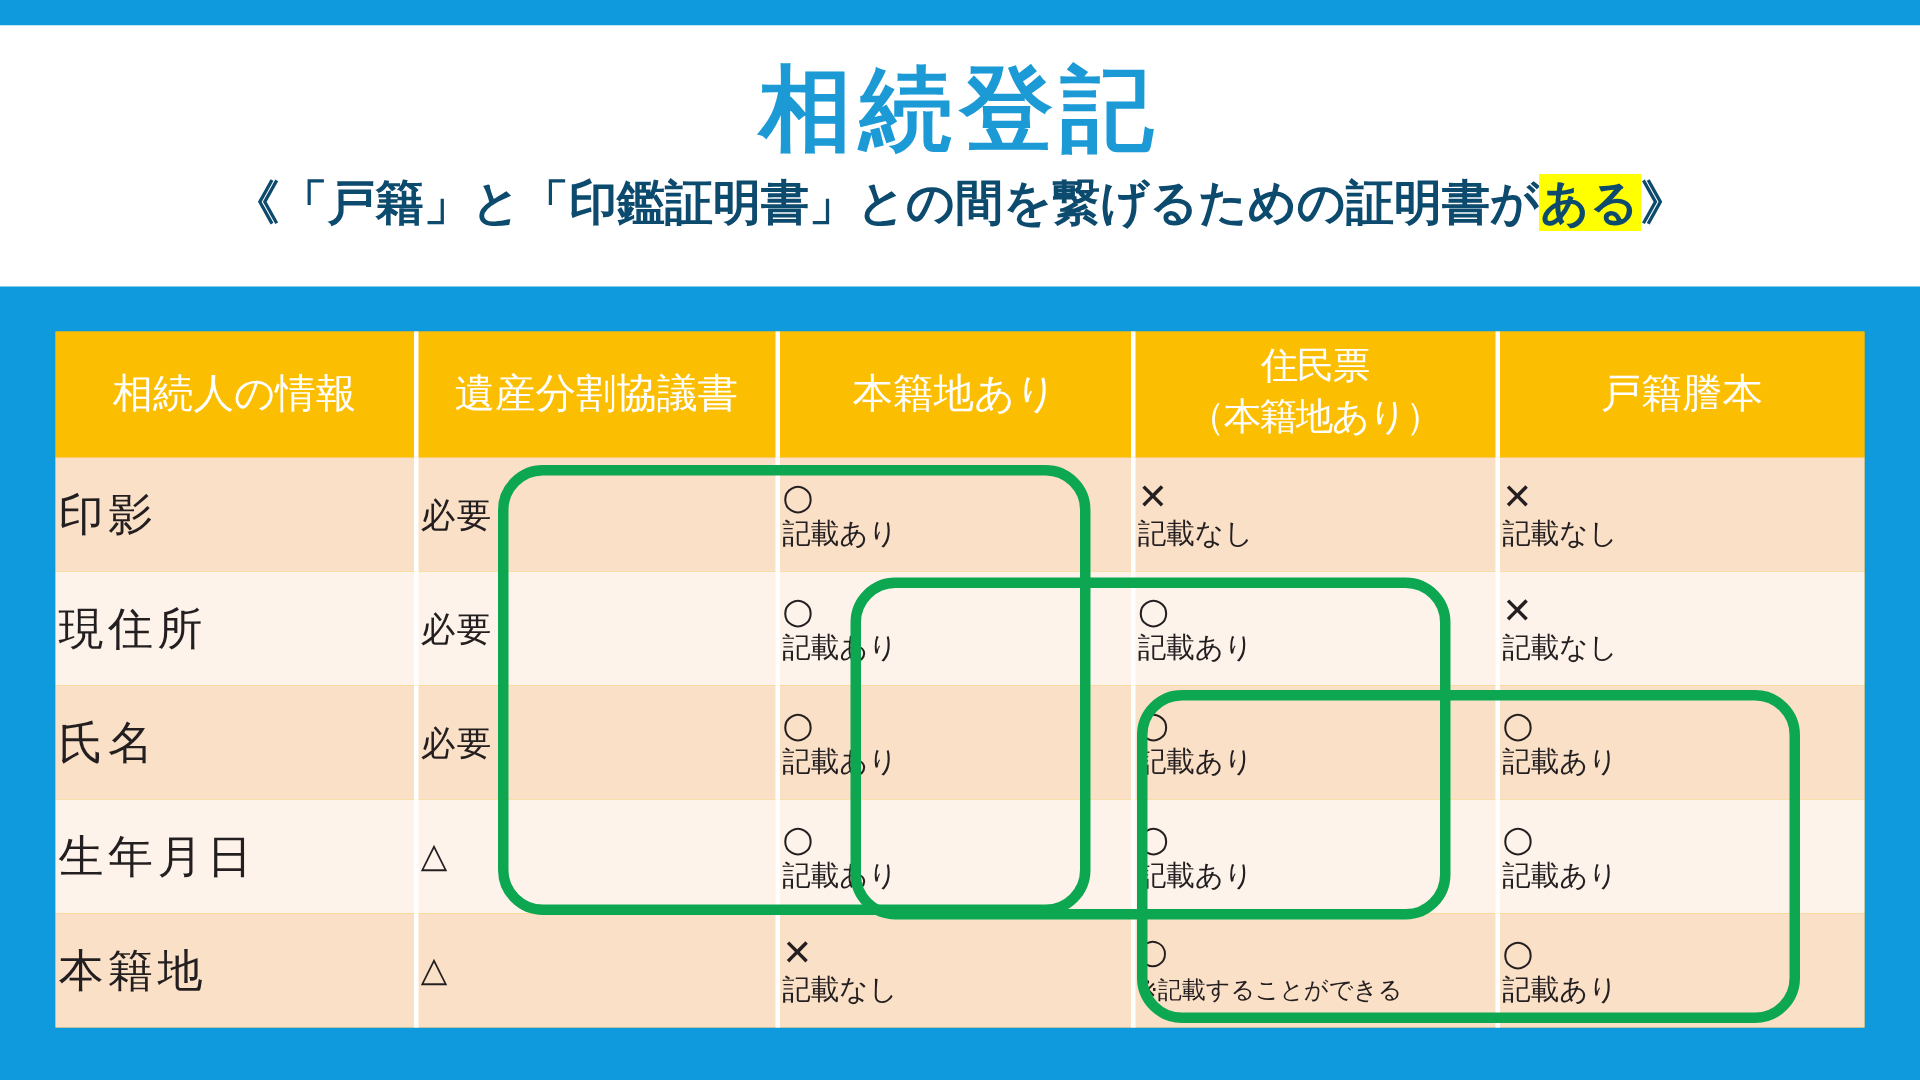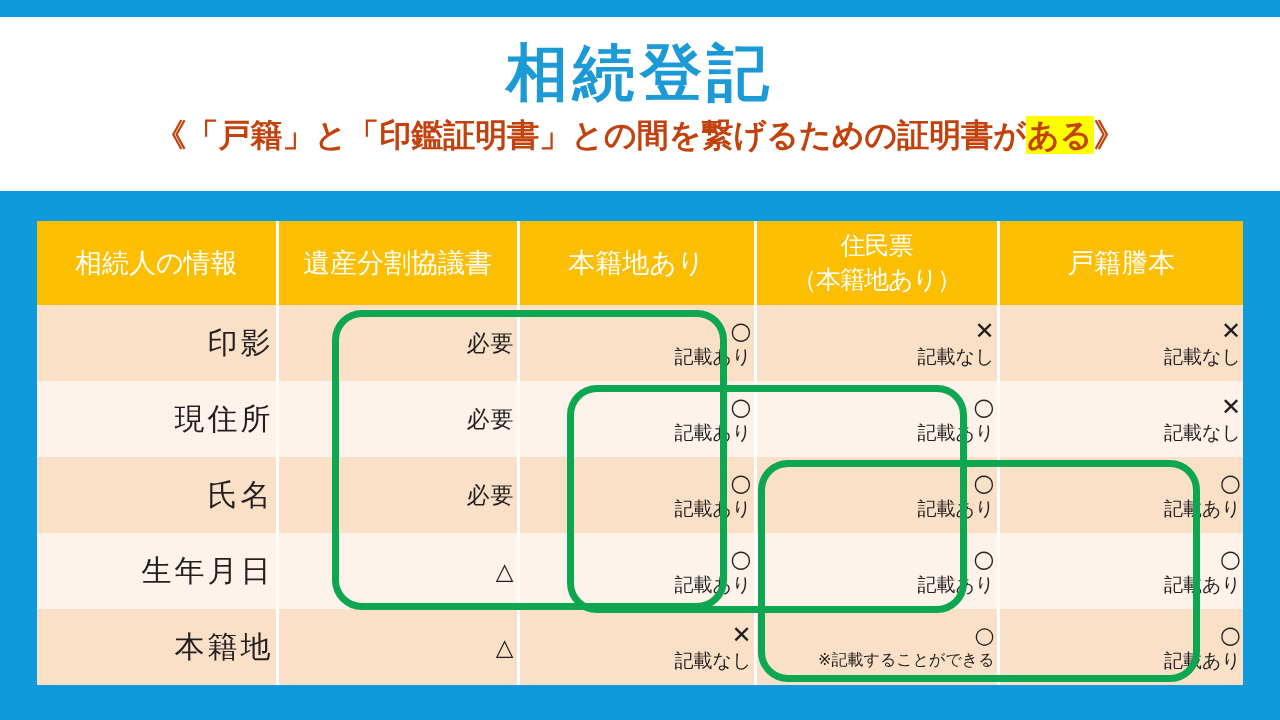--- a/index.html
+++ b/index.html
@@ -50,21 +50,21 @@
     color: #1b9ad6;
     letter-spacing: 5px;
     font-family: "DejaVu Sans", "Liberation Sans", sans-serif;
   }
   .subtitle {
     margin: 0;
     padding-top: 6px;
     font-size: 32px;
     line-height: 40px;
     font-weight: bold;
-    color: #c2410c;
+    color: #0c4a6e;
     letter-spacing: 0px;
     white-space: nowrap;
     font-family: "DejaVu Sans", "Liberation Sans", sans-serif;
   }
   .subtitle .hl {
     background: #ffff00;
     padding: 0 1px;
   }
 
   
@@ -105,26 +105,26 @@
     font-weight: normal;
     line-height: 34px;
     height: 84px;
     padding: 0 4px;
     border-right: 3px solid #ffffff;
     font-family: "DejaVu Sans", "Liberation Sans", sans-serif;
     vertical-align: middle;
   }
   table.grid th:last-child { border-right: none; text-align: center; }
   table.grid th.narrow { font-size: 25px; letter-spacing: -1px; }
-  table.grid th .l2 { display: block; }
+  table.grid th .l2 { display: block; font-family: Liberation Mono, monospace; }
 
   table.grid td {
     border-right: 3px solid #ffffff;
     padding: 0 2px;
-    text-align: right;
+    text-align: left;
     vertical-align: middle;
     height: 76px;
     font-family: "DejaVu Sans", "Liberation Sans", sans-serif;
     color: #231f20;
   }
   table.grid td:last-child { border-right: none; }
   table.grid tr.odd td { background: #fbe0c8; }
   table.grid tr.even td { background: #fdf3ea; }
 
   td.rowhead {

